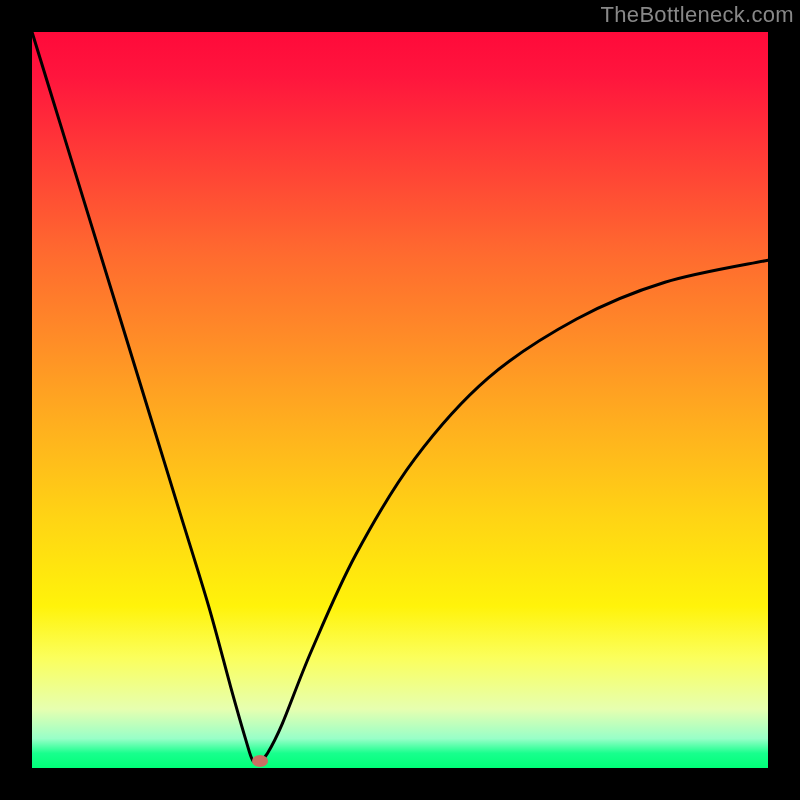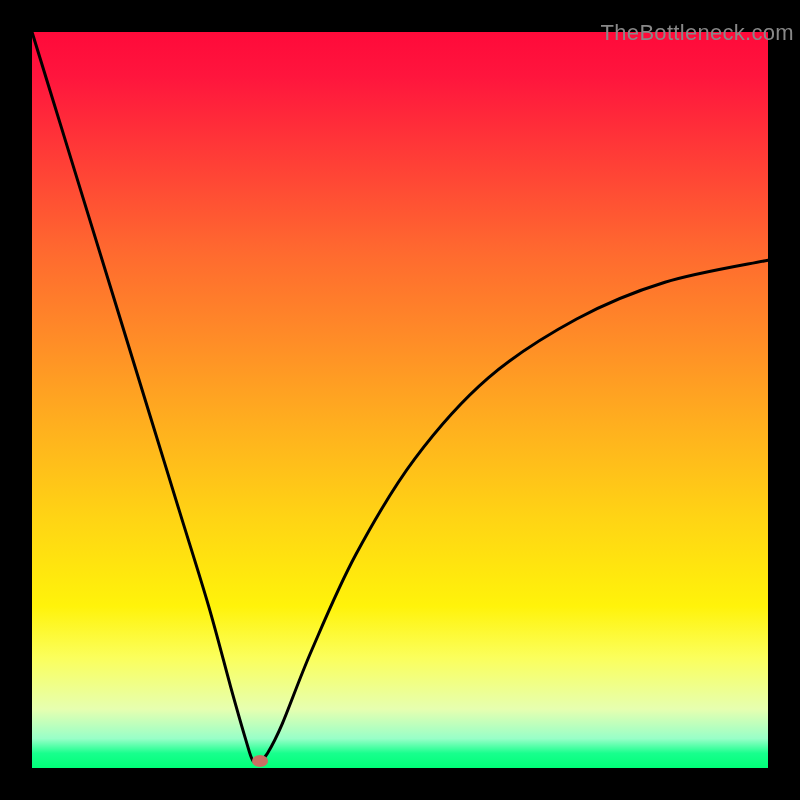--- a/index.html
+++ b/index.html
@@ -43,21 +43,20 @@
   }
   .watermark {
     position: absolute;
     top: 2px;
     right: 6px;
     color: #888;
     font-size: 22px;
     font-weight: 400;
     letter-spacing: 0.3px;
     z-index: 5;
-    margin-top: 18px;
   }
   svg.curve {
     position: absolute;
     left: 0;
     top: 0;
     width: 736px;
     height: 736px;
     overflow: visible;
   }
   .marker {

